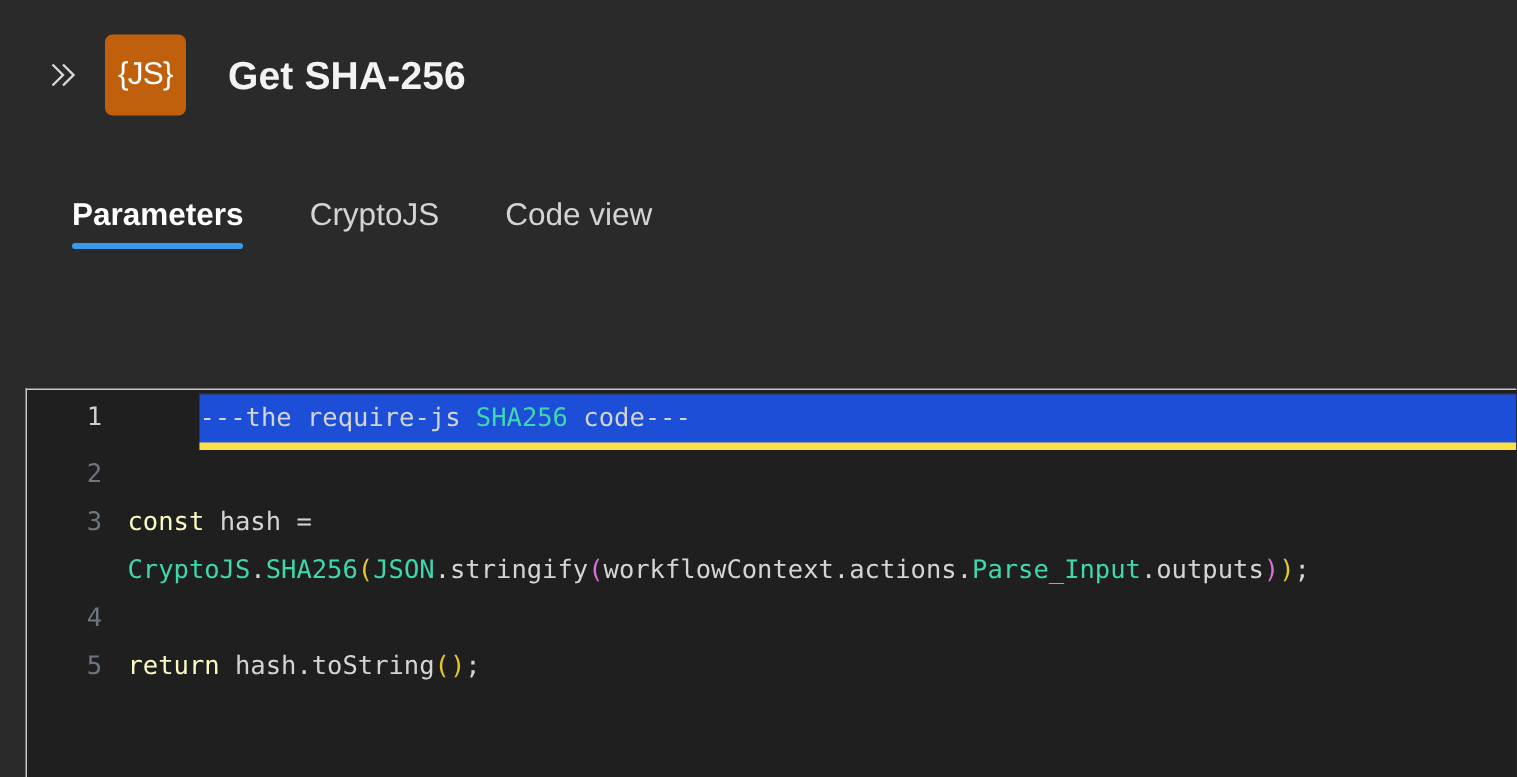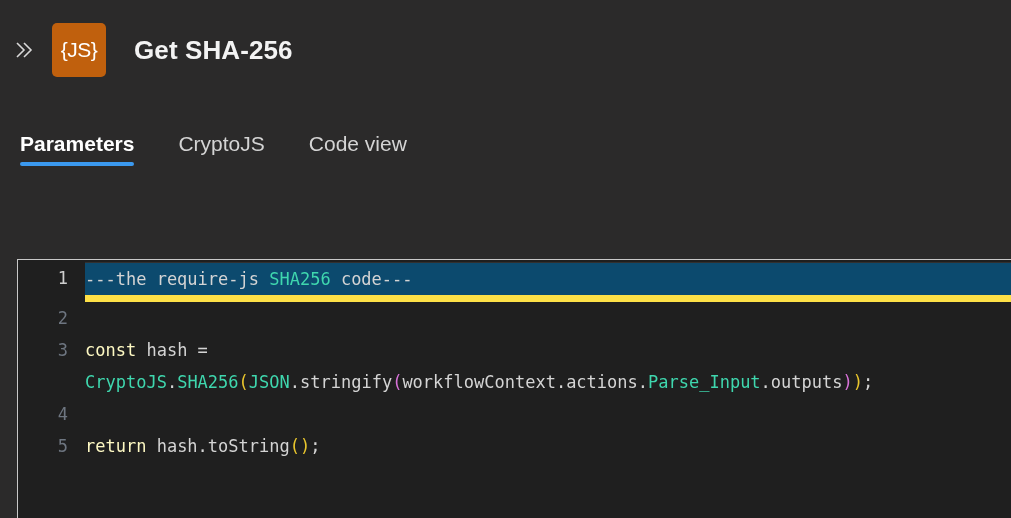--- a/index.html
+++ b/index.html
@@ -22,21 +22,21 @@
     height: 518px;
     background: #2b2a2a;
     box-sizing: border-box;
   }
 
   
   .header {
     display: flex;
     align-items: center;
     height: 100px;
-    padding-left: 6px;
+    padding-left: 24px;
     box-sizing: border-box;
   }
 
   .collapse-btn {
     width: 38px;
     height: 38px;
     display: flex;
     align-items: center;
     justify-content: center;
     border: none;
@@ -73,20 +73,21 @@
     white-space: nowrap;
   }
 
   
   .tabs {
     display: flex;
     align-items: flex-end;
     padding-left: 20px;
     height: 72px;
     box-sizing: border-box;
+    margin-left: 28px;
   }
   .tab {
     position: relative;
     padding: 0 0 18px 0;
     margin-right: 44px;
     background: transparent;
     border: none;
     cursor: pointer;
     color: #d4d4d4;
     font-family: "Liberation Sans", sans-serif;
@@ -149,24 +150,25 @@
     line-height: 32px;
     padding-top: 2px;
   }
 
   .code-line {
     display: flex;
     position: relative;
     min-height: 32px;
   }
   .code-line.active .line-body {
-    background: #0c4a6e;
+    background: #1d4ed8;
     border-top: 1px solid #313131;
-    border-bottom: 7px solid #fde047;
-    box-sizing: border-box;
+    border-bottom: 5px solid #fde047;
+    box-sizing: border-box;
+    margin-left: 48px;
   }
 
   .ln {
     flex: 0 0 auto;
     width: 67px;
     text-align: right;
     padding-right: 17px;
     box-sizing: border-box;
     color: #6e7681;
     -webkit-user-select: none;

